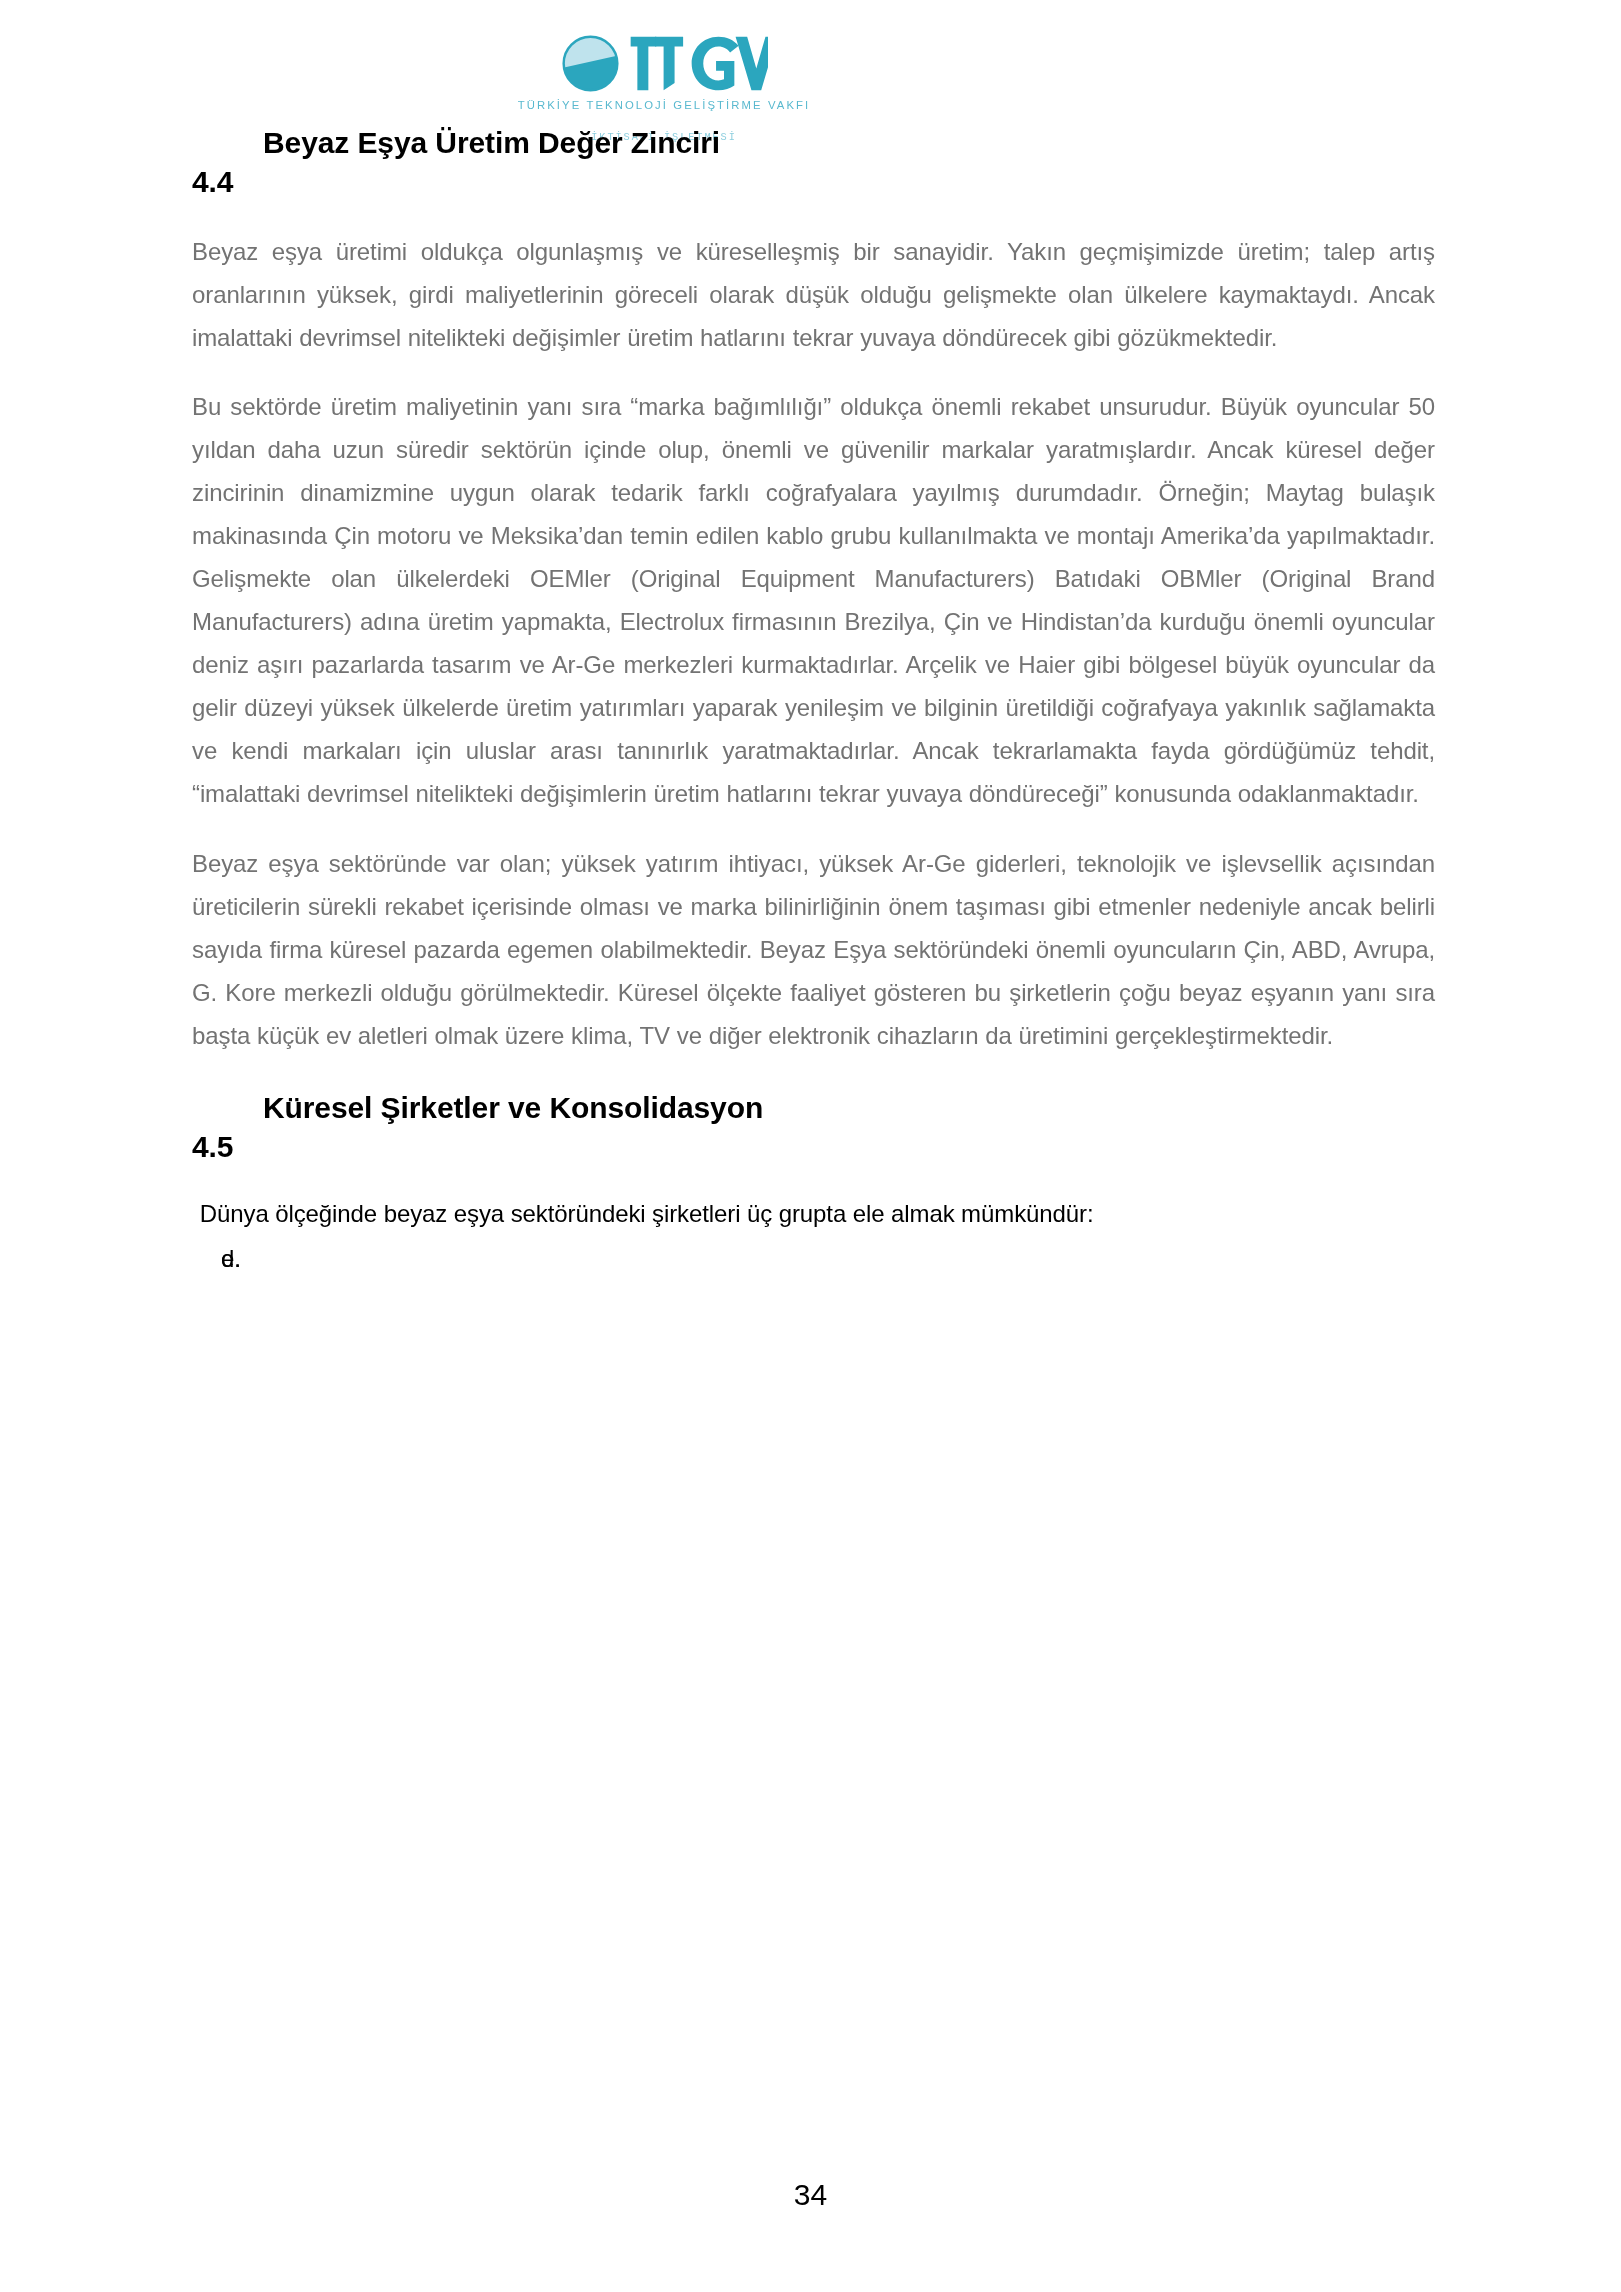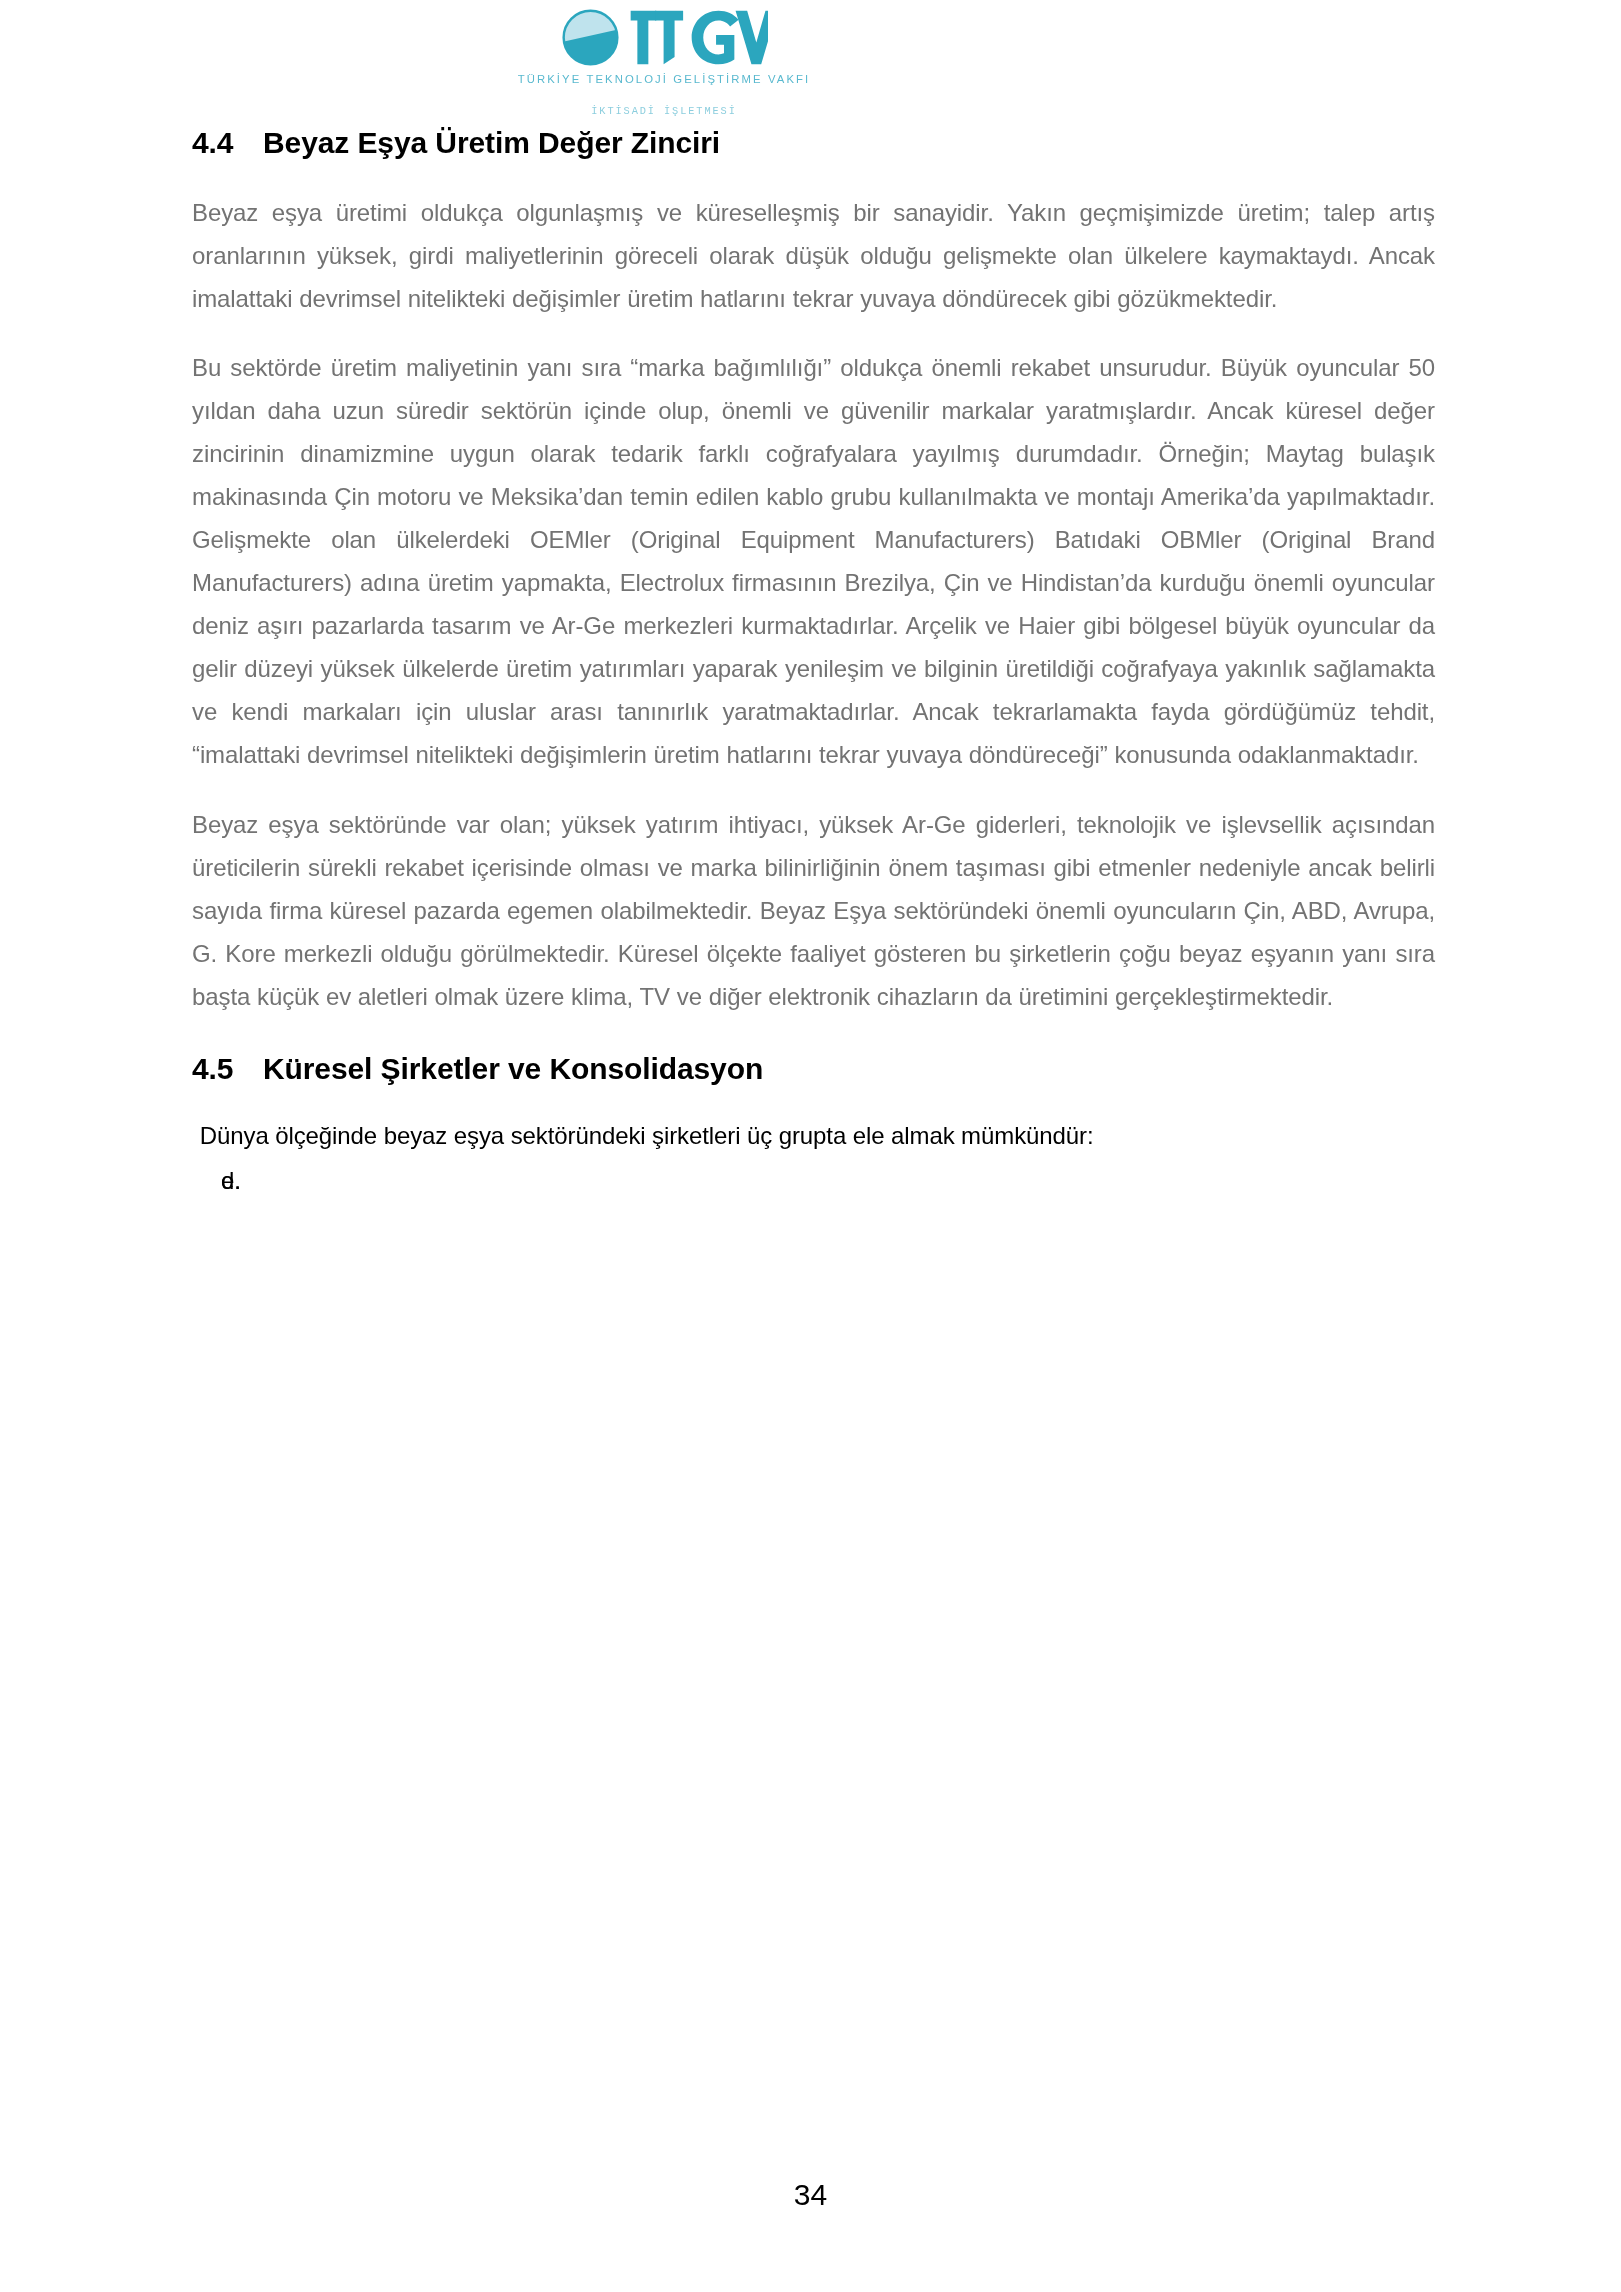--- a/index.html
+++ b/index.html
@@ -18,21 +18,21 @@
     height: 2293px;
     background: #ffffff;
     margin: 0 auto;
     overflow: hidden;
     box-sizing: border-box;
   }
 
   
   .header {
     position: absolute;
-    top: 5px;
+    top: 31px;
     left: 0;
     width: 1328px;
     display: flex;
     flex-direction: column;
     align-items: center;
   }
   .logo-row {
     display: flex;
     align-items: center;
     gap: 5.9px;
@@ -82,20 +82,21 @@
     margin: 0;
     color: #000;
     letter-spacing: -0.1px;
     display: flex;
     white-space: pre;
   }
   h2.heading .num {
     display: inline-block;
     width: 71px;
     flex: 0 0 auto;
+    margin-top: 39px;
   }
   h2.heading .txt {
     flex: 1 1 auto;
   }
 
   p.para {
     font-family: "Liberation Sans", sans-serif;
     font-size: 24px;
     line-height: 43px;
     text-align: justify;

